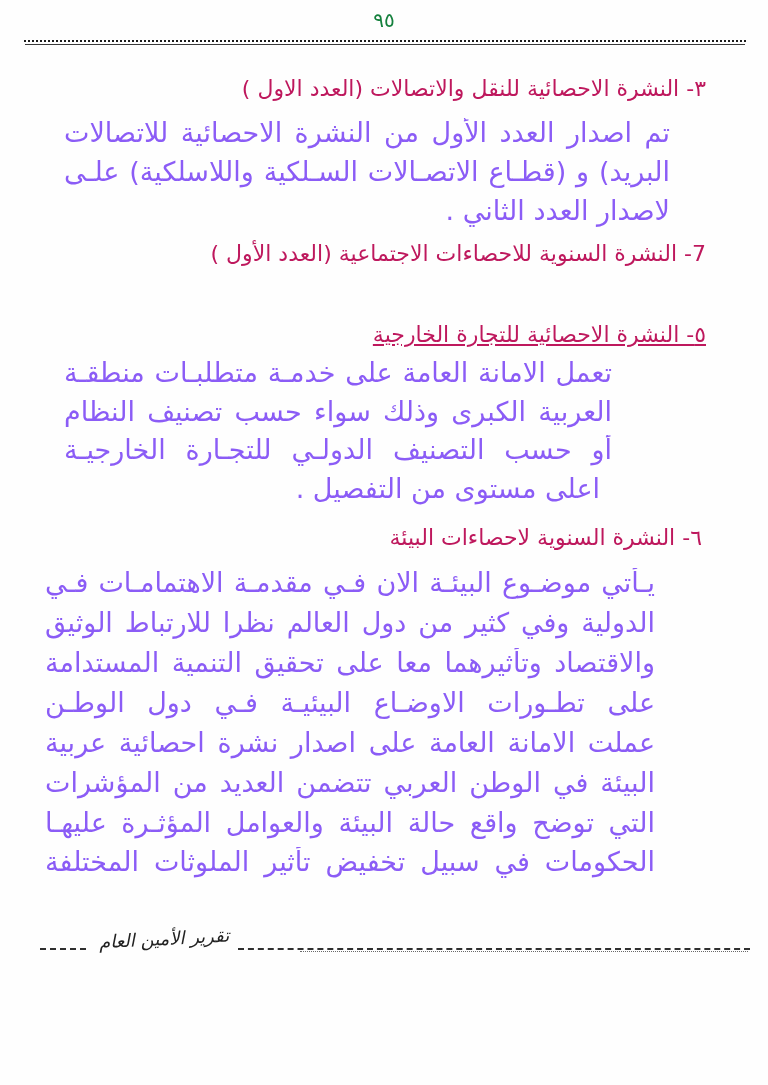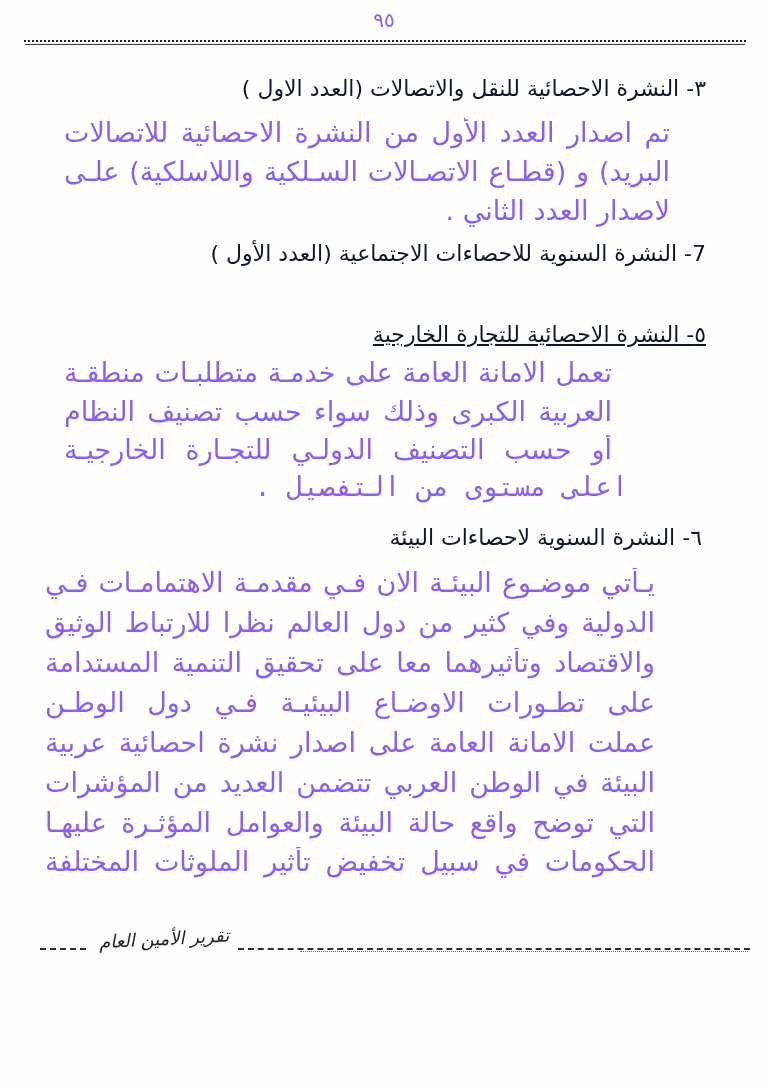--- a/index.html
+++ b/index.html
@@ -9,34 +9,34 @@
     margin:0 auto;
     background:#fefefe;
     font-family:"DejaVu Sans",sans-serif;
     color:#161616;
     direction:rtl;
     overflow:hidden;
   }
   .pageno{
     position:absolute;top:8px;left:0;right:0;
     text-align:center;
-    font-size:20px;letter-spacing:1px;color:#8b5cf6;
+    font-size:20px;letter-spacing:1px;color:#15803d;
   }
   .rule-dotted{
     position:absolute;top:40px;left:24px;width:722px;height:0;
     border-top:2px dotted #1c1c1c;
   }
   .rule-solid{
     position:absolute;top:44px;left:25px;width:720px;height:0;
     border-top:1px solid #3a3a3a;
   }
   .heading{
     position:absolute;
     font-size:22px;line-height:30px;
-    white-space:nowrap;color:#0f172a;
+    white-space:nowrap;color:#be185d;
   }
   .line{
     position:absolute;
     font-size:27px;line-height:30px;
     height:32px;overflow:hidden;
     color:#8b5cf6;
   }
   .line.just{
     text-align:justify;
     text-align-last:justify;
@@ -77,21 +77,21 @@
   <div class="line just" style="top:118px;right:98px;width:606px;">تم اصدار العدد الأول من النشرة الاحصائية  للاتصالات (قطـاع</div>
   <div class="line just" style="top:157px;right:98px;width:606px;">البريد) و (قطـاع الاتصـالات السـلكية واللاسلكية) علـى الاعداد</div>
   <div class="line nat" style="top:196px;right:98px;margin-left:12px;">لاصدار العدد الثاني .</div>
 
   <div class="heading" style="top:239px;right:62px;">7- النشرة السنوية للاحصاءات الاجتماعية (العدد الأول )</div>
 
   <div class="heading" style="top:320px;right:62px;text-decoration:underline;">٥- النشرة الاحصائية للتجارة الخارجية</div>
   <div class="line just" style="top:358px;right:156px;width:548px;">تعمل الامانة العامة على  خدمـة متطلبـات منطقـة التجـارة الحـرة</div>
   <div class="line just" style="top:397px;right:156px;width:548px;">العربية الكبرى وذلك سواء حسب تصنيف النظام المنسـق (H.S)</div>
   <div class="line just" style="top:435px;right:156px;width:548px;">أو حسب التصنيف الدولـي للتجـارة الخارجيـة (S.I.T.C)  وعلى</div>
-  <div class="line nat" style="top:474px;right:140px;font-family:Liberation Mono, monospace;">اعلى مستوى من التفصيل .</div>
+  <div class="line nat" style="top:474px;right:168px;">اعلى مستوى من التفصيل .</div>
 
   <div class="heading" style="top:523px;right:66px;">٦- النشرة السنوية لاحصاءات البيئة</div>
   <div class="line just" style="top:568px;right:113px;width:610px;">يـأتي موضـوع البيئـة الان فـي مقدمـة الاهتمامـات فـي المحــافل</div>
   <div class="line just" style="top:608px;right:113px;width:610px;">الدولية وفي كثير من دول العالم نظرا للارتباط الوثيق بين البيئـة</div>
   <div class="line just" style="top:648px;right:113px;width:610px;">والاقتصاد وتأثيرهما معا على تحقيق التنمية المستدامة وللتعرف</div>
   <div class="line just" style="top:688px;right:113px;width:610px;">على تطـورات الاوضـاع البيئيـة فـي دول الوطـن العربـي، فقــد</div>
   <div class="line just" style="top:728px;right:113px;width:610px;">عملت الامانة العامة على اصدار نشرة احصائية عربية عن علـى</div>
   <div class="line just" style="top:768px;right:113px;width:610px;">البيئة في الوطن العربي تتضمن العديد من المؤشرات  الاحصائية</div>
   <div class="line just" style="top:808px;right:113px;width:610px;">التي توضح واقع حالة البيئة والعوامل المؤثـرة عليهـا ومـا تبذلـه</div>
   <div class="line just" style="top:847px;right:113px;width:610px;">الحكومات في سبيل تخفيض تأثير الملوثات المختلفة علـى الحيـاة</div>

